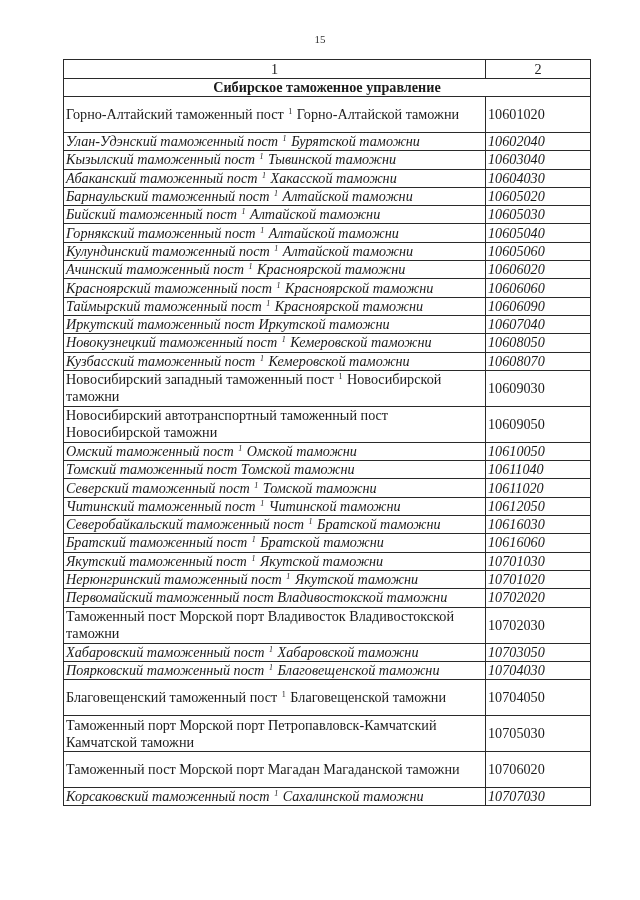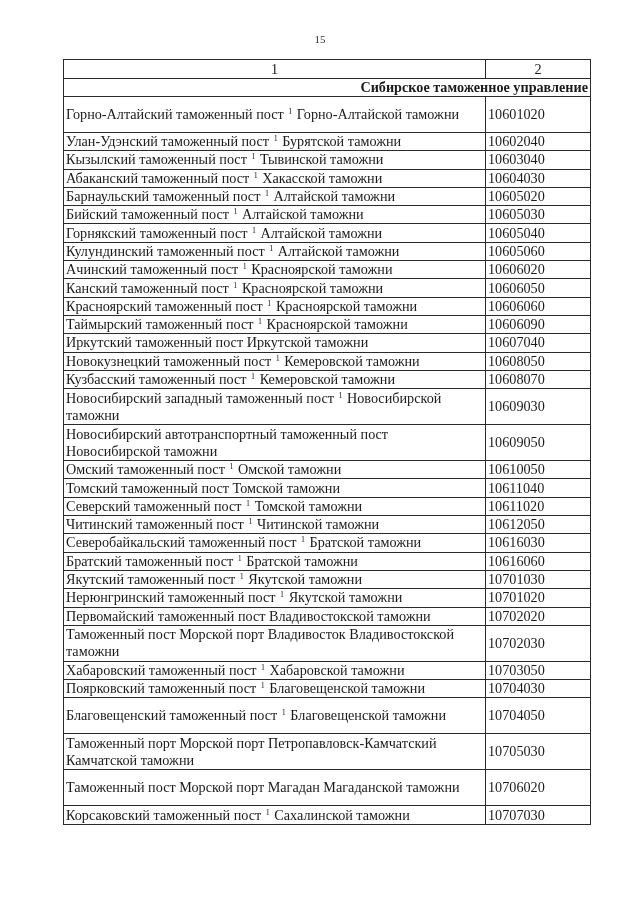--- a/index.html
+++ b/index.html
@@ -21,24 +21,24 @@
     line-height: 17px;
   }
   table.registry col.c1 { width: 422px; }
   table.registry col.c2 { width: 105px; }
   table.registry td {
     border: 1px solid #2a2a2a;
     padding: 0 2px;
     vertical-align: middle;
     overflow: hidden;
   }
-  tr.single td { height: 17.3px; }
+  tr.single td { height: 17.3px; font-style: italic; }
   tr.double td { height: 35px; }
   tr.hdr td { height: 18px; text-align: center; }
-  tr.section td { height: 17px; text-align: right; font-weight: bold; }
+  tr.section td { height: 17px; text-align: center; font-weight: bold; }
   td.code { text-align: left; }
   sup.fn { font-size: 8px; vertical-align: 5px; line-height: 0; margin: 0 1px; }
 </style>
 </head>
 <body>
 
 <div class="page-number">15</div>
 
 <table class="registry">
   <colgroup>
@@ -81,24 +81,20 @@
         <td><span>Горнякский таможенный пост</span> <sup class="fn">1</sup> <span>Алтайской таможни</span></td>
         <td class="code">10605040</td>
       </tr>
       <tr class="single">
         <td><span>Кулундинский таможенный пост</span> <sup class="fn">1</sup> <span>Алтайской таможни</span></td>
         <td class="code">10605060</td>
       </tr>
       <tr class="single">
         <td><span>Ачинский таможенный пост</span> <sup class="fn">1</sup> <span>Красноярской таможни</span></td>
         <td class="code">10606020</td>
-      </tr>
-      <tr class="single">
-        <td><span>Канский таможенный пост</span> <sup class="fn">1</sup> <span>Красноярской таможни</span></td>
-        <td class="code">10606050</td>
       </tr>
       <tr class="single">
         <td><span>Красноярский таможенный пост</span> <sup class="fn">1</sup> <span>Красноярской таможни</span></td>
         <td class="code">10606060</td>
       </tr>
       <tr class="single">
         <td><span>Таймырский таможенный пост</span> <sup class="fn">1</sup> <span>Красноярской таможни</span></td>
         <td class="code">10606090</td>
       </tr>
       <tr class="single">

